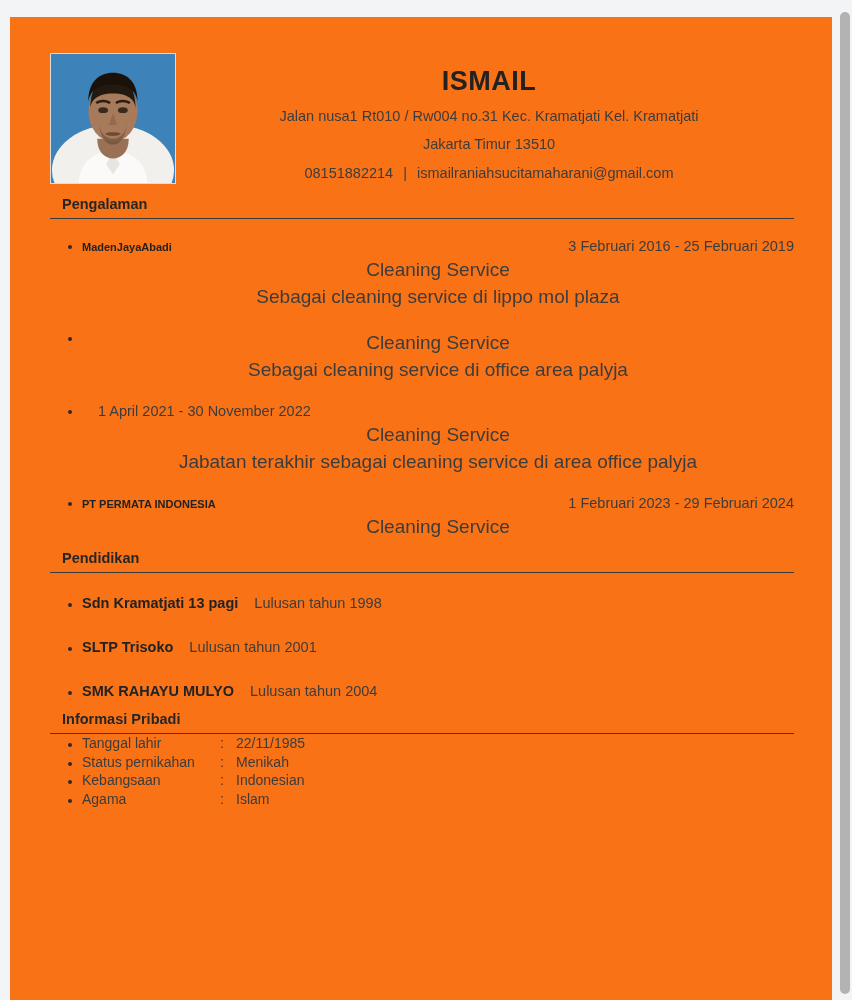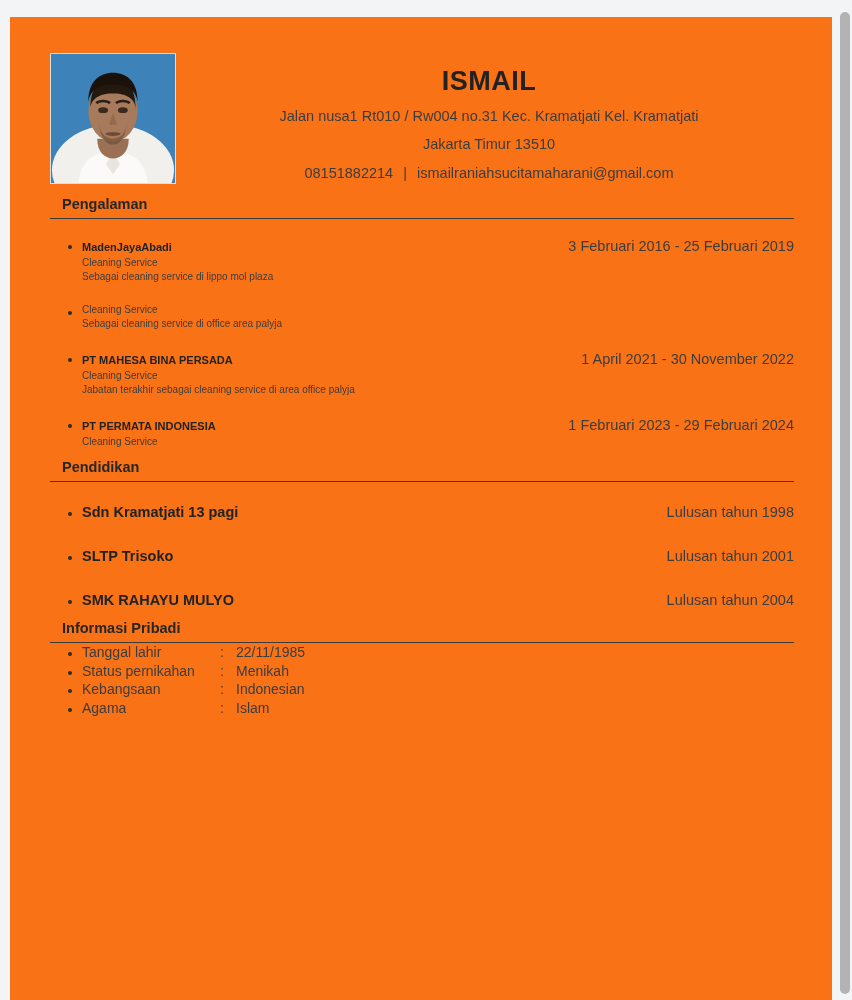--- a/index.html
+++ b/index.html
@@ -150,31 +150,32 @@
   }
   .exp-date {
     font-size: 14.5px;
     color: #3c3c3c;
     white-space: nowrap;
     padding-left: 16px;
     line-height: 1.3;
   }
   .exp-role,
   .exp-desc {
-    font-size: 10px;
+    font-size: 19px;
     color: #3c3c3c;
     line-height: 1.45;
+    text-align: center;
   }
 
   
   .edu-list > li { margin-top: 28px; }
   .edu-list > li:first-child { margin-top: 22px; }
   .edu-row {
     display: flex;
-    justify-content: space-between;
+    justify-content: flex-start;
     align-items: baseline;
   }
   .edu-school {
     font-size: 14.5px;
     font-weight: bold;
     color: #222;
   }
   .edu-year {
     font-size: 14.5px;
     color: #3c3c3c;
@@ -261,21 +262,20 @@
         </li>
 
 
         <li>
           <div class="exp-role">Cleaning Service</div>
           <div class="exp-desc">Sebagai cleaning service di office area palyja</div>
         </li>
 
         <li>
           <div class="exp-row">
-            <span class="exp-org">PT MAHESA BINA PERSADA</span>
             <span class="exp-date">1 April 2021 - 30 November 2022</span>
           </div>
           <div class="exp-role">Cleaning Service</div>
           <div class="exp-desc">Jabatan terakhir sebagai cleaning service di area office palyja</div>
         </li>
 
         <li>
           <div class="exp-row">
             <span class="exp-org">PT PERMATA INDONESIA</span>
             <span class="exp-date">1 Februari 2023 - 29 Februari 2024</span>

